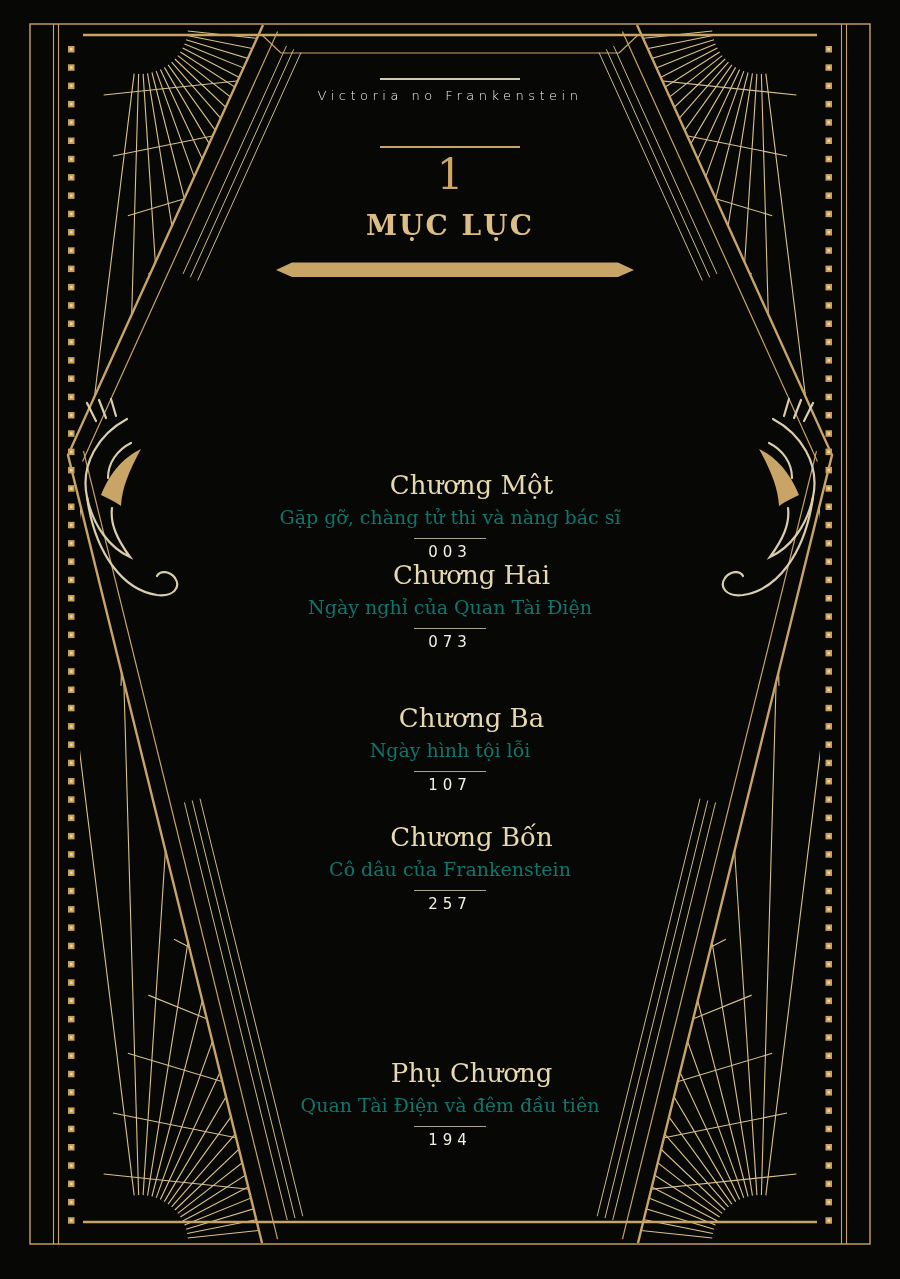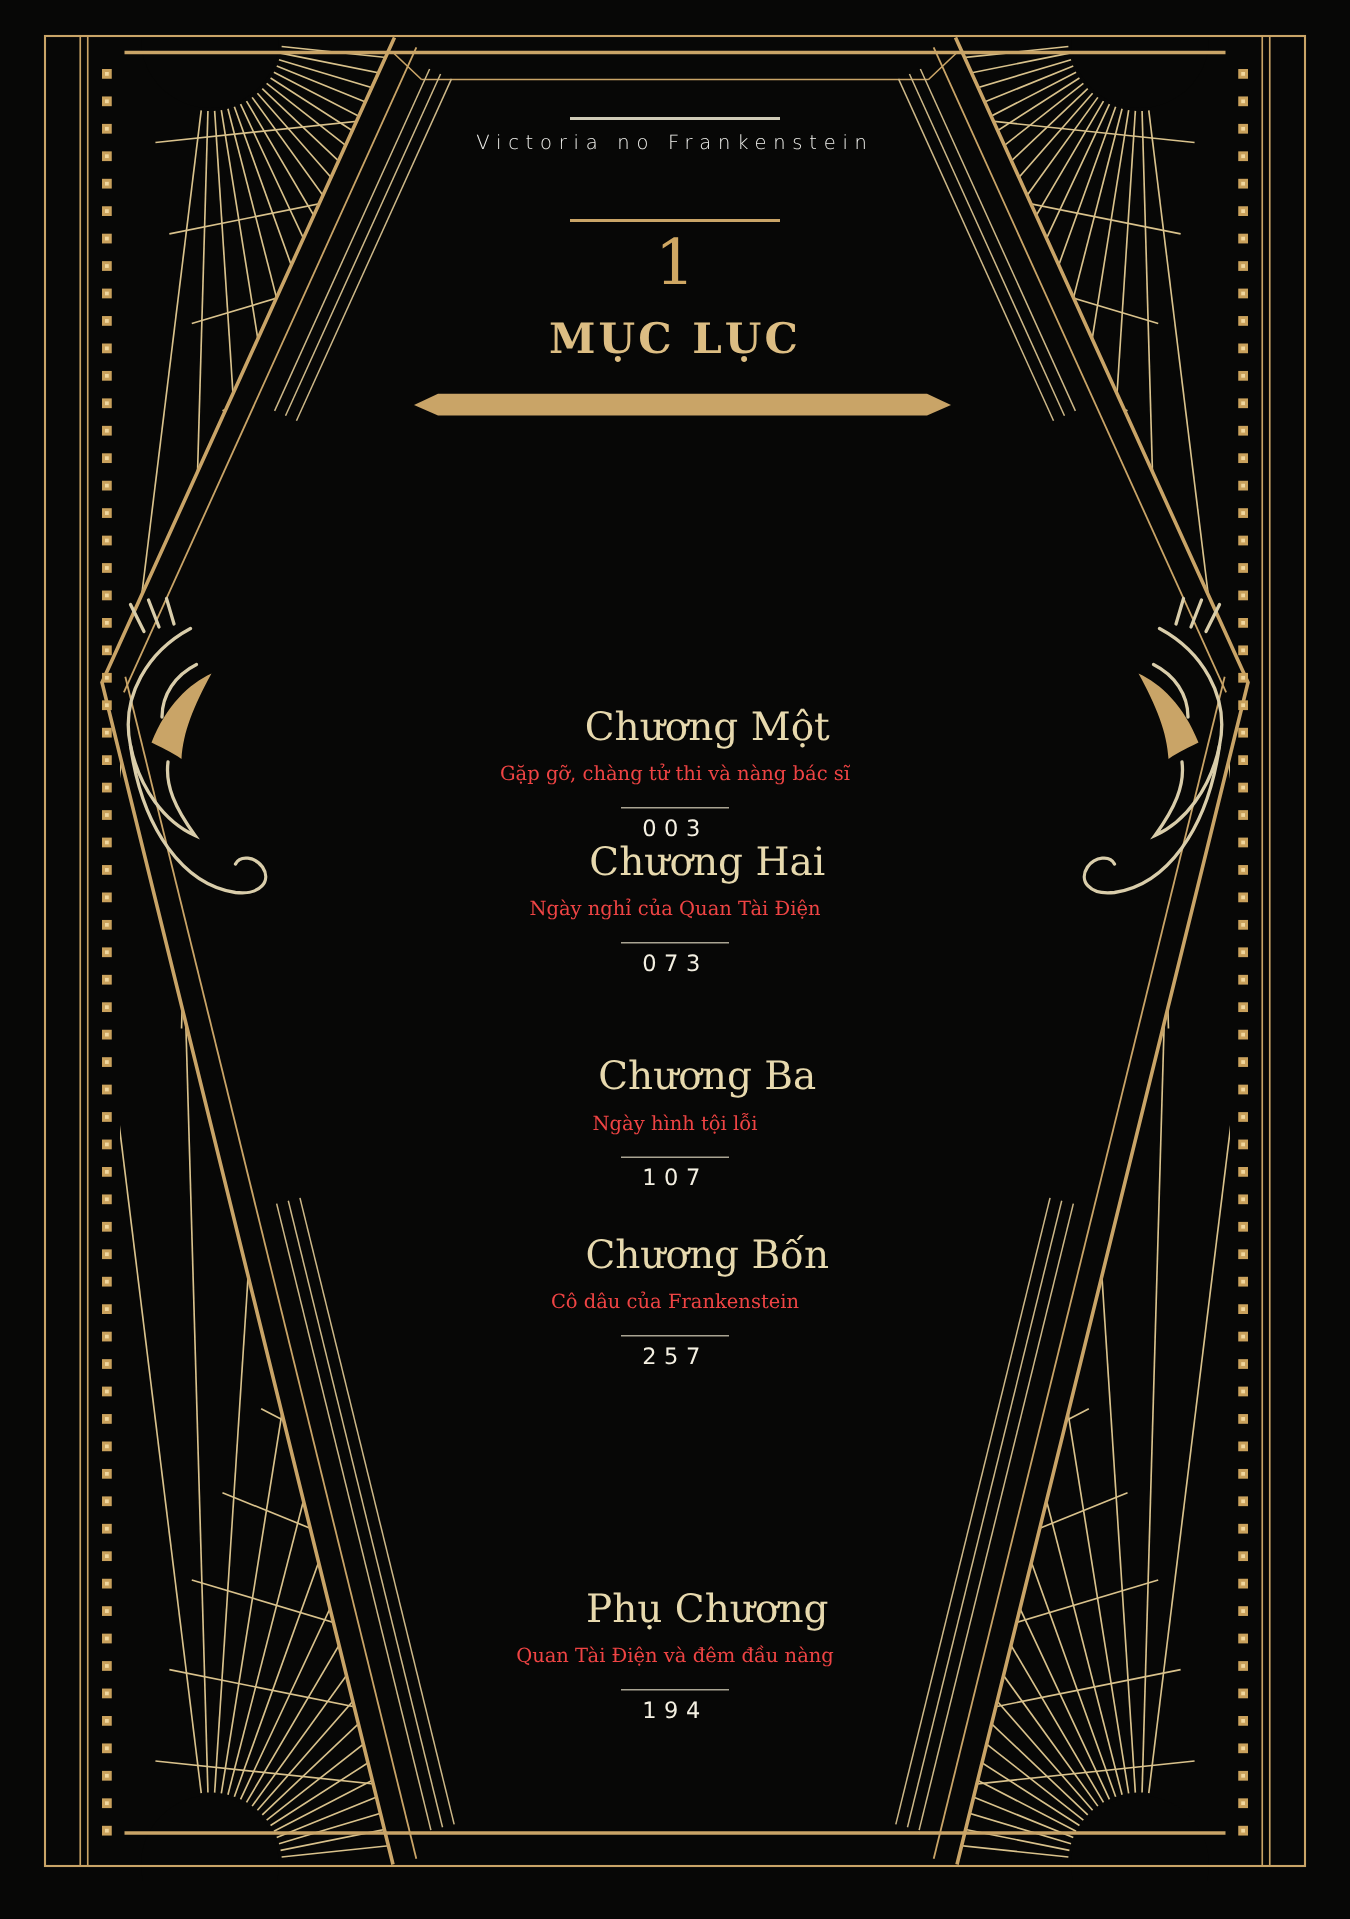--- a/index.html
+++ b/index.html
@@ -24,21 +24,21 @@
 
   
   .abs{position:absolute;left:0;right:0;text-align:center;z-index:2;}
   .rule{height:2px;width:140px;margin:0 auto;background:#cfcab6;}
   .rule.gold{background:#c9a467;}
   .series{font-family:"DejaVu Sans",sans-serif;font-size:13px;letter-spacing:4.5px;
           color:#f2f2ee;font-weight:300;}
   .vol{font-size:42px;color:#cfa763;line-height:1;}
   .ptitle{font-size:28px;font-weight:700;color:#dcbd83;letter-spacing:2px;line-height:1;}
   .ch-title{font-size:26px;color:#e7d9ae;line-height:34px;padding-left:43px;}
-  .ch-sub{font-size:13px;color:#ef4444;line-height:30px;}
+  .ch-sub{font-size:19px;color:#0f766e;line-height:30px;}
   .ch-rule{width:72px;height:1px;background:#a9a492;margin:6px auto 4px;}
   .ch-num{font-family:"DejaVu Sans",sans-serif;font-size:15px;letter-spacing:5px;
           color:#f4f0e2;}
 </style>
 </head>
 <body>
 
 <div id="page">
 
   <svg id="frame" width="900" height="1279" viewBox="0 0 900 1279">
@@ -472,18 +472,18 @@
 
   <div class="abs" style="top:820px">
     <div class="ch-title">Chương Bốn</div>
     <div class="ch-sub">Cô dâu của Frankenstein</div>
     <div class="ch-rule"></div>
     <div class="ch-num">257</div>
   </div>
 
   <div class="abs" style="top:1056px">
     <div class="ch-title">Phụ Chương</div>
-    <div class="ch-sub">Quan Tài Điện và đêm đầu nàng</div>
+    <div class="ch-sub">Quan Tài Điện và đêm đầu tiên</div>
     <div class="ch-rule"></div>
     <div class="ch-num">194</div>
   </div>
 
 </div>
 
 </body></html>

